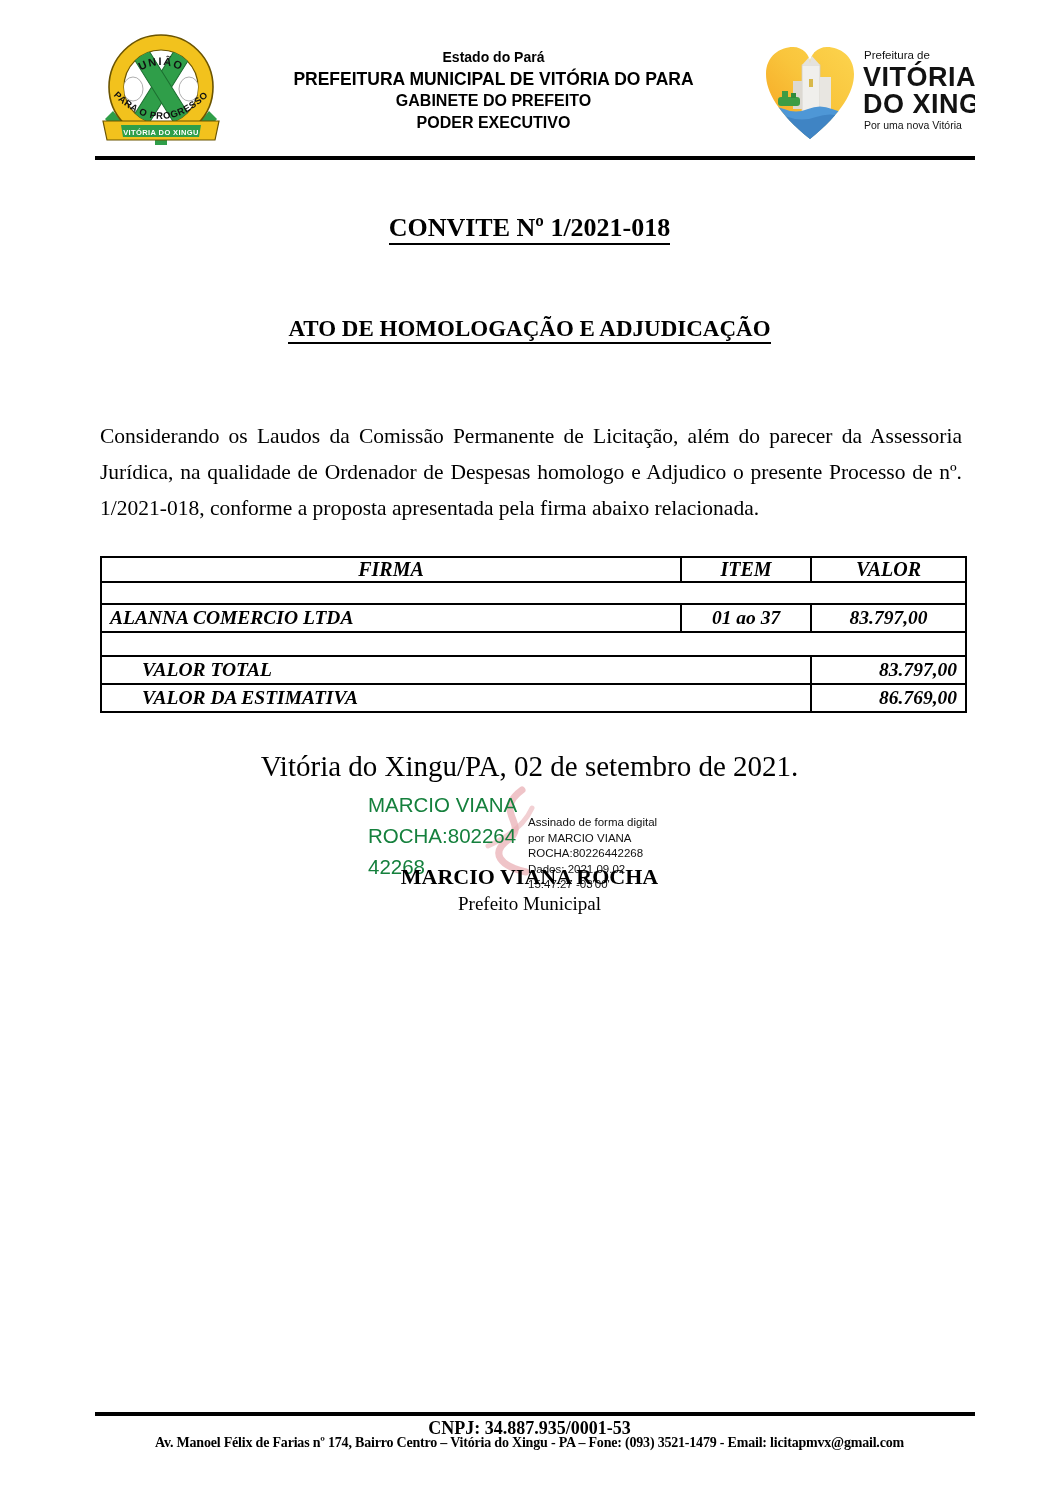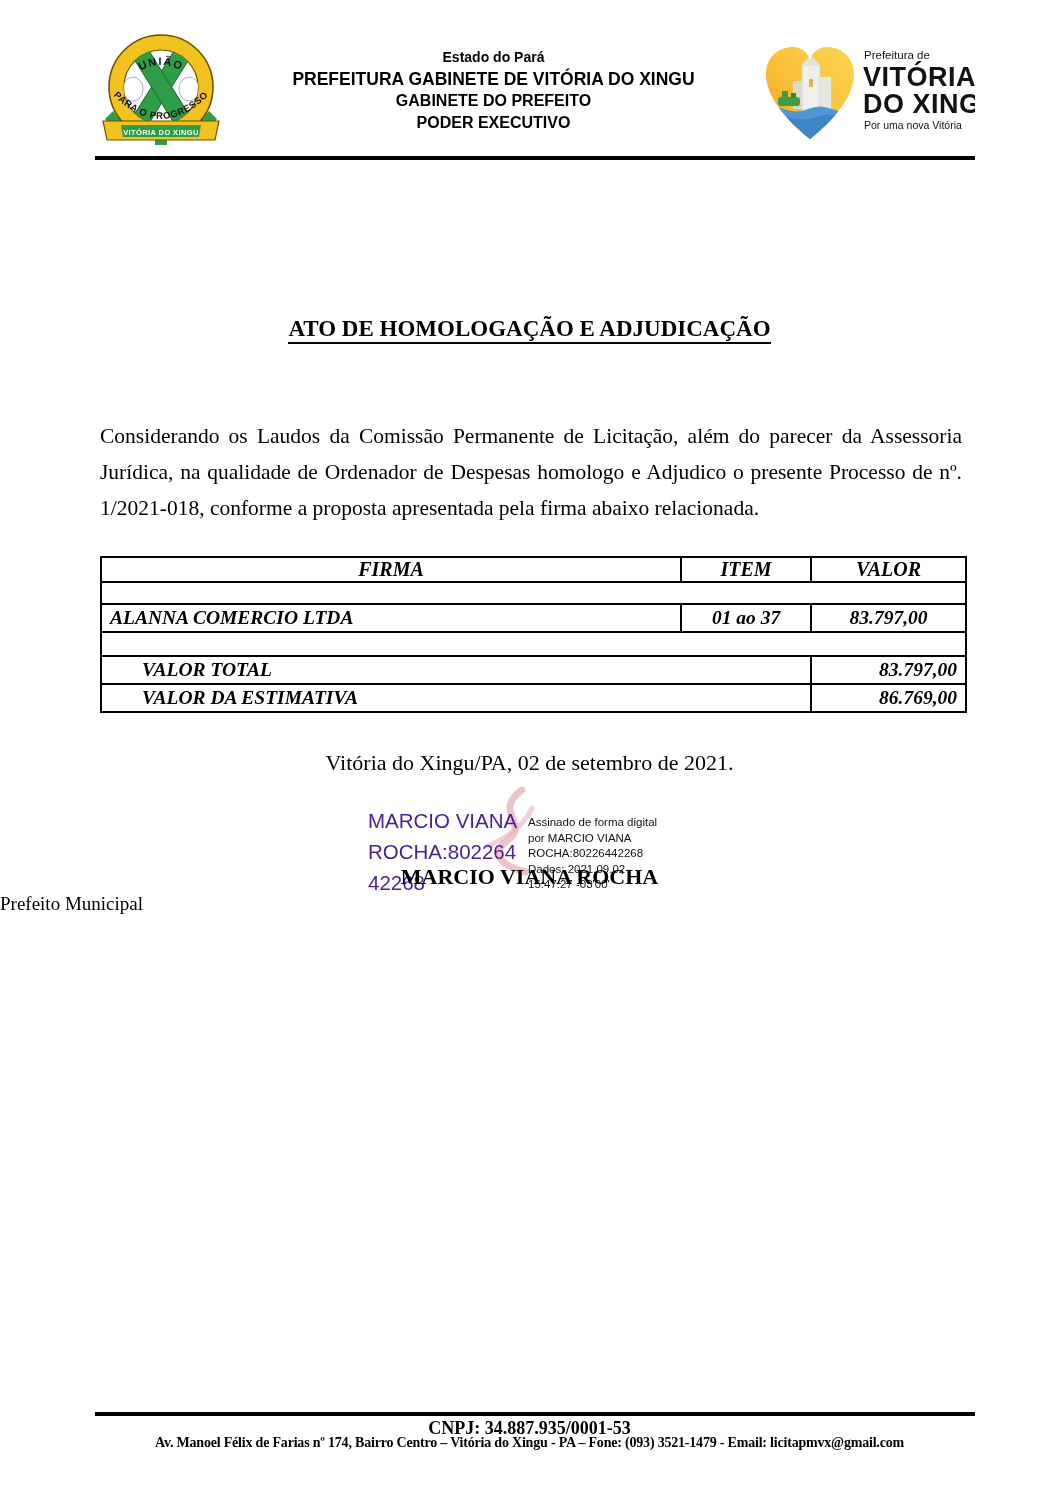--- a/index.html
+++ b/index.html
@@ -44,33 +44,33 @@
   .val-table .c-item  { width:130px; }
   .val-table .c-valor { width:155px; }
   .t-head td { text-align:center; height:25px; font-size:20px; }
   .t-empty td { height:22px; }
   .t-data td { height:28px; }
   .t-data .d-item, .t-data .d-valor { text-align:center;padding-left:8px; }
   .t-total td { height:28px;padding-left:40px; }
   .t-total .d-valor { text-align:right; }
 
   
-  .date-line { position:absolute; top:750px; left:0; width:100%; text-align:center; font-size:22px; }
+  .date-line { position:absolute; top:750px; left:0; width:100%; text-align:center; font-size:29px; }
   .sig-pink { position:absolute; top:786px; left:478px; width:62px; height:92px; }
   .sig-big {
     position:absolute; top:789px; left:368px; width:165px;
-    font-family:"Liberation Sans", sans-serif; font-size:20.5px; line-height:31px; color:#4c1d95;margin-top:16px;
+    font-family:"Liberation Sans", sans-serif; font-size:20.5px; line-height:31px; color:#15803d;
   }
   .sig-small {
     position:absolute; top:815px; left:528px; width:175px;
     font-family:"Liberation Sans", sans-serif; font-size:11.5px; line-height:15.5px; color:#111;
   }
   .sig-name { position:absolute; top:864px; left:0; width:100%; text-align:center;
     font-size:22px; font-weight:bold; }
-  .sig-role { position:absolute; top:893px; left:0; width:100%; text-align:left; font-size:19px; }
+  .sig-role { position:absolute; top:893px; left:0; width:100%; text-align:center; font-size:19px; }
   .blockline { display:block; }
 
   
   .ftr-rule { position:absolute; top:1412px; left:95px; width:880px; height:3.5px; background:#000; }
   .ftr-cnpj { position:absolute; top:1418px; left:0; width:100%; text-align:center;
     font-size:18px; font-weight:bold; }
   .ftr-addr { position:absolute; top:1435px; left:0; width:100%; text-align:center;
     font-size:14px; font-weight:bold; letter-spacing:-0.2px; }
 </style>
 </head>
@@ -111,21 +111,21 @@
           <textPath href="#arcBot" startOffset="50%" text-anchor="middle">PARA O PROGRESSO</textPath>
         </text>
 
         <polygon points="8,88 124,88 120,107 12,107" fill="#f2c21d" stroke="#6b5400" stroke-width="1.2"></polygon>
         <polygon points="26,92 106,92 104,104 28,104" fill="#2f9e49"></polygon>
         <text x="66" y="101.5" text-anchor="middle" font-family="Liberation Sans, sans-serif" font-size="7.5" font-weight="bold" fill="#ffffff" letter-spacing="0.4">VITÓRIA DO XINGU</text>
       </svg>
 
       <div class="hdr-center">
         <div class="hdr-line1">Estado do Pará</div>
-        <div class="hdr-line2">PREFEITURA GABINETE DE VITÓRIA DO XINGU</div>
+        <div class="hdr-line2">PREFEITURA MUNICIPAL DE VITÓRIA DO PARA</div>
         <div class="hdr-line3">GABINETE DO PREFEITO</div>
         <div class="hdr-line4">PODER EXECUTIVO</div>
       </div>
 
       <svg class="heartlogo" viewBox="0 0 215 110">
         <defs>
           <linearGradient id="heartGrad" x1="0" y1="1" x2="1" y2="0">
             <stop offset="0" stop-color="#f6a21f"></stop>
             <stop offset="0.55" stop-color="#f9c53c"></stop>
             <stop offset="1" stop-color="#fcd44e"></stop>
@@ -157,20 +157,23 @@
           <text x="104" y="18" font-size="11.5">Prefeitura de</text>
           <text x="103" y="45" font-size="27" font-weight="bold" letter-spacing="0.5">VITÓRIA</text>
           <text x="103" y="72" font-size="27" font-weight="bold" letter-spacing="0.5">DO XINGU</text>
           <text x="104" y="88" font-size="10.5">Por uma nova Vitória</text>
         </g>
       </svg>
     </div>
   </div>
   <div class="hdr-rule"></div>
 
+  <div class="doc-title">
+    <span>CONVITE Nº 1/2021-018</span>
+  </div>
   <div class="doc-subtitle">
     <span>ATO DE HOMOLOGAÇÃO E ADJUDICAÇÃO</span>
   </div>
 
   <div class="body-par">Considerando os Laudos da Comissão Permanente de Licitação, além do parecer da Assessoria Jurídica, na qualidade de Ordenador de Despesas homologo e Adjudico o presente Processo de nº. 1/2021-018, conforme a proposta apresentada pela firma abaixo relacionada.</div>
 
   <table class="val-table">
     <tbody>
         <tr class="t-head">
       <td class="c-firma">FIRMA</td>

